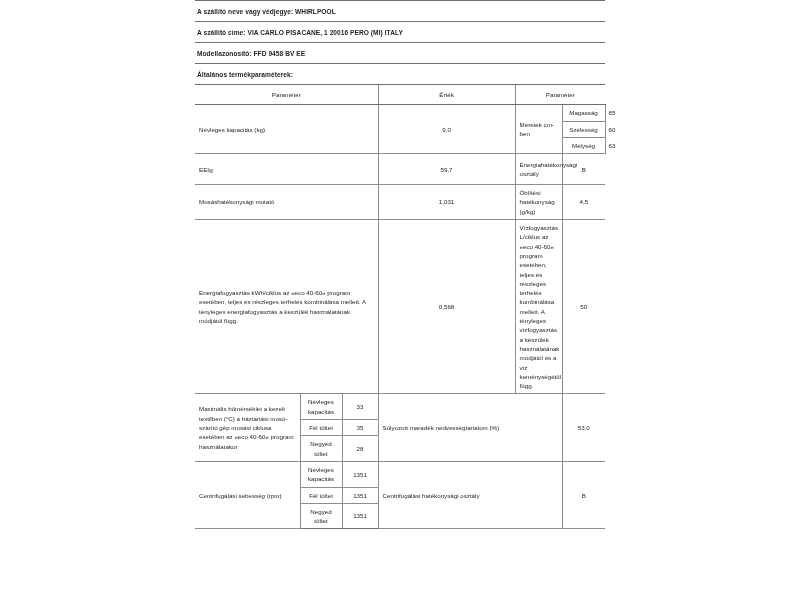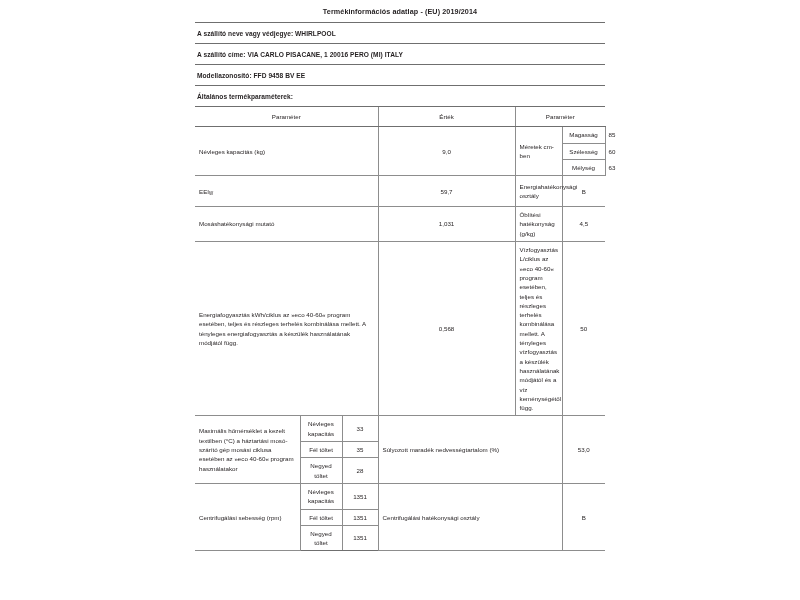--- a/index.html
+++ b/index.html
@@ -86,21 +86,20 @@
     text-align: center;
   }
   .pad-tall { height: 24px; }
 </style>
 </head>
 <body>
 
 <div class="page">
   <div class="sheet">
 
-    <div class="doc-title">Termékinformációs adatlap - (EU) 2019/2014</div>
     <div class="rule"></div>
 
     <div class="info-row">A szállító neve vagy védjegye: WHIRLPOOL</div>
     <div class="rule"></div>
 
     <div class="info-row">A szállító címe: VIA CARLO PISACANE, 1 20016 PERO (MI) ITALY</div>
     <div class="rule"></div>
 
     <div class="info-row">Modellazonosító: FFD 9458 BV EE</div>
     <div class="rule"></div>

